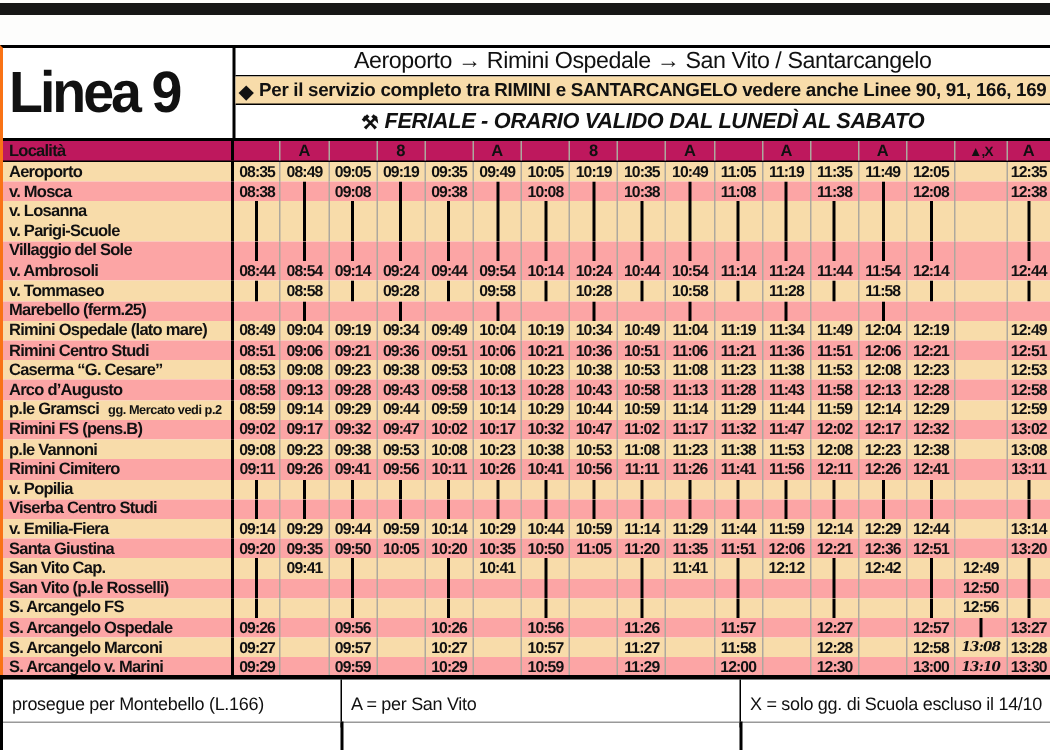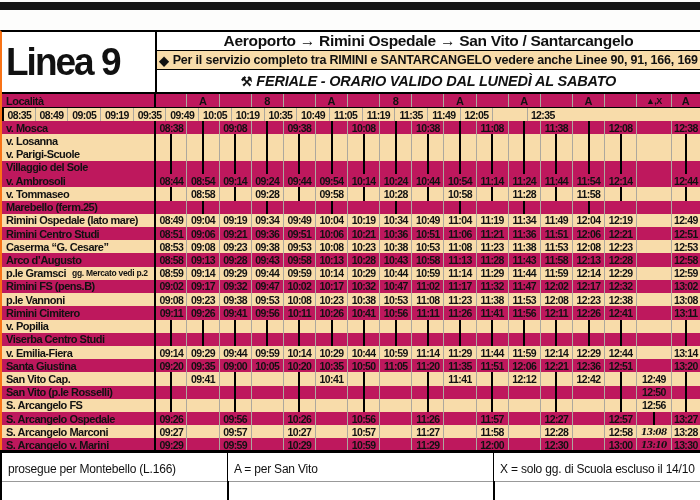--- a/index.html
+++ b/index.html
@@ -8,28 +8,28 @@
   #topbar{position:absolute;top:2px;left:0;width:700px;height:8px;background:#161616;}
   #table{position:absolute;top:30px;left:0;width:700px;height:470px;border-top:2px solid #000;
          border-left:2px solid #f97316;box-sizing:border-box;background:#fff;}
   
   #hdr{display:flex;height:60px;border-bottom:2px solid #000;}
   #titlebox{width:155px;box-sizing:border-box;border-right:2px solid #000;display:flex;align-items:center;}
   #titlebox span{font-size:37px;font-weight:900;letter-spacing:-2px;padding-left:4px;
                  transform:scaleY(1.05);white-space:nowrap;}
   #hdr-right{flex:1;display:flex;flex-direction:column;min-width:0;}
   #route{height:18px;display:flex;align-items:center;justify-content:center;font-size:15.5px;
-         font-weight:bold;letter-spacing:-0.3px;border-bottom:1.5px solid #000;white-space:nowrap;}
+         font-weight:normal;letter-spacing:-0.3px;border-bottom:1.5px solid #000;white-space:nowrap;}
   #notice{height:18px;display:flex;align-items:center;justify-content:center;font-size:12.5px;
           font-weight:bold;background:#f8dcaa;border-bottom:1.5px solid #000;white-space:nowrap;
           overflow:hidden;letter-spacing:-0.2px;}
   #feriale{flex:1;display:flex;align-items:center;justify-content:center;font-size:14.5px;
            font-weight:bold;font-style:italic;letter-spacing:-0.2px;white-space:nowrap;}
   
-  .trow{display:flex;height:13.23px;background:#be185d;}
+  .trow{display:flex;height:13.23px;background:#fca5a5;}
   .trow.beige{background:#f8dcaa;}
   #lochdr{display:flex;height:14px;box-sizing:border-box;border-bottom:1.5px solid #000;background:#be185d;}
   .cell{box-sizing:border-box;height:100%;display:flex;align-items:center;justify-content:center;
         overflow:hidden;border-left:1px solid #ada89e;}
   .lab{width:155px;border-left:none;justify-content:flex-start;padding-left:4px;font-weight:bold;
        font-size:11px;letter-spacing:-0.5px;white-space:nowrap;}
   .lab small{font-size:8.5px;font-weight:bold;letter-spacing:-0.3px;margin-left:6px;}
   .ct{width:32.7px;}
   .c16{width:35px;}
   .c17{width:30px;}
@@ -127,20 +127,21 @@
           <span class="symx">▲,X</span>
         </div>
         <div class="cell c17">
           <span class="sym">A</span>
         </div>
       </div>
 
     <div id="grid">
 
     <div class="trow beige">
+          <div class="cell lab">Aeroporto</div>
           <div class="cell ct first">
             <span class="time">08:35</span>
           </div>
           <div class="cell ct">
             <span class="time">08:49</span>
           </div>
           <div class="cell ct">
             <span class="time">09:05</span>
           </div>
           <div class="cell ct">
@@ -1104,21 +1105,21 @@
         </div>
         <div class="trow">
           <div class="cell lab">Santa Giustina</div>
           <div class="cell ct first">
             <span class="time">09:20</span>
           </div>
           <div class="cell ct">
             <span class="time">09:35</span>
           </div>
           <div class="cell ct">
-            <span class="time">09:00</span>
+            <span class="time">09:50</span>
           </div>
           <div class="cell ct">
             <span class="time">10:05</span>
           </div>
           <div class="cell ct">
             <span class="time">10:20</span>
           </div>
           <div class="cell ct">
             <span class="time">10:35</span>
           </div>

